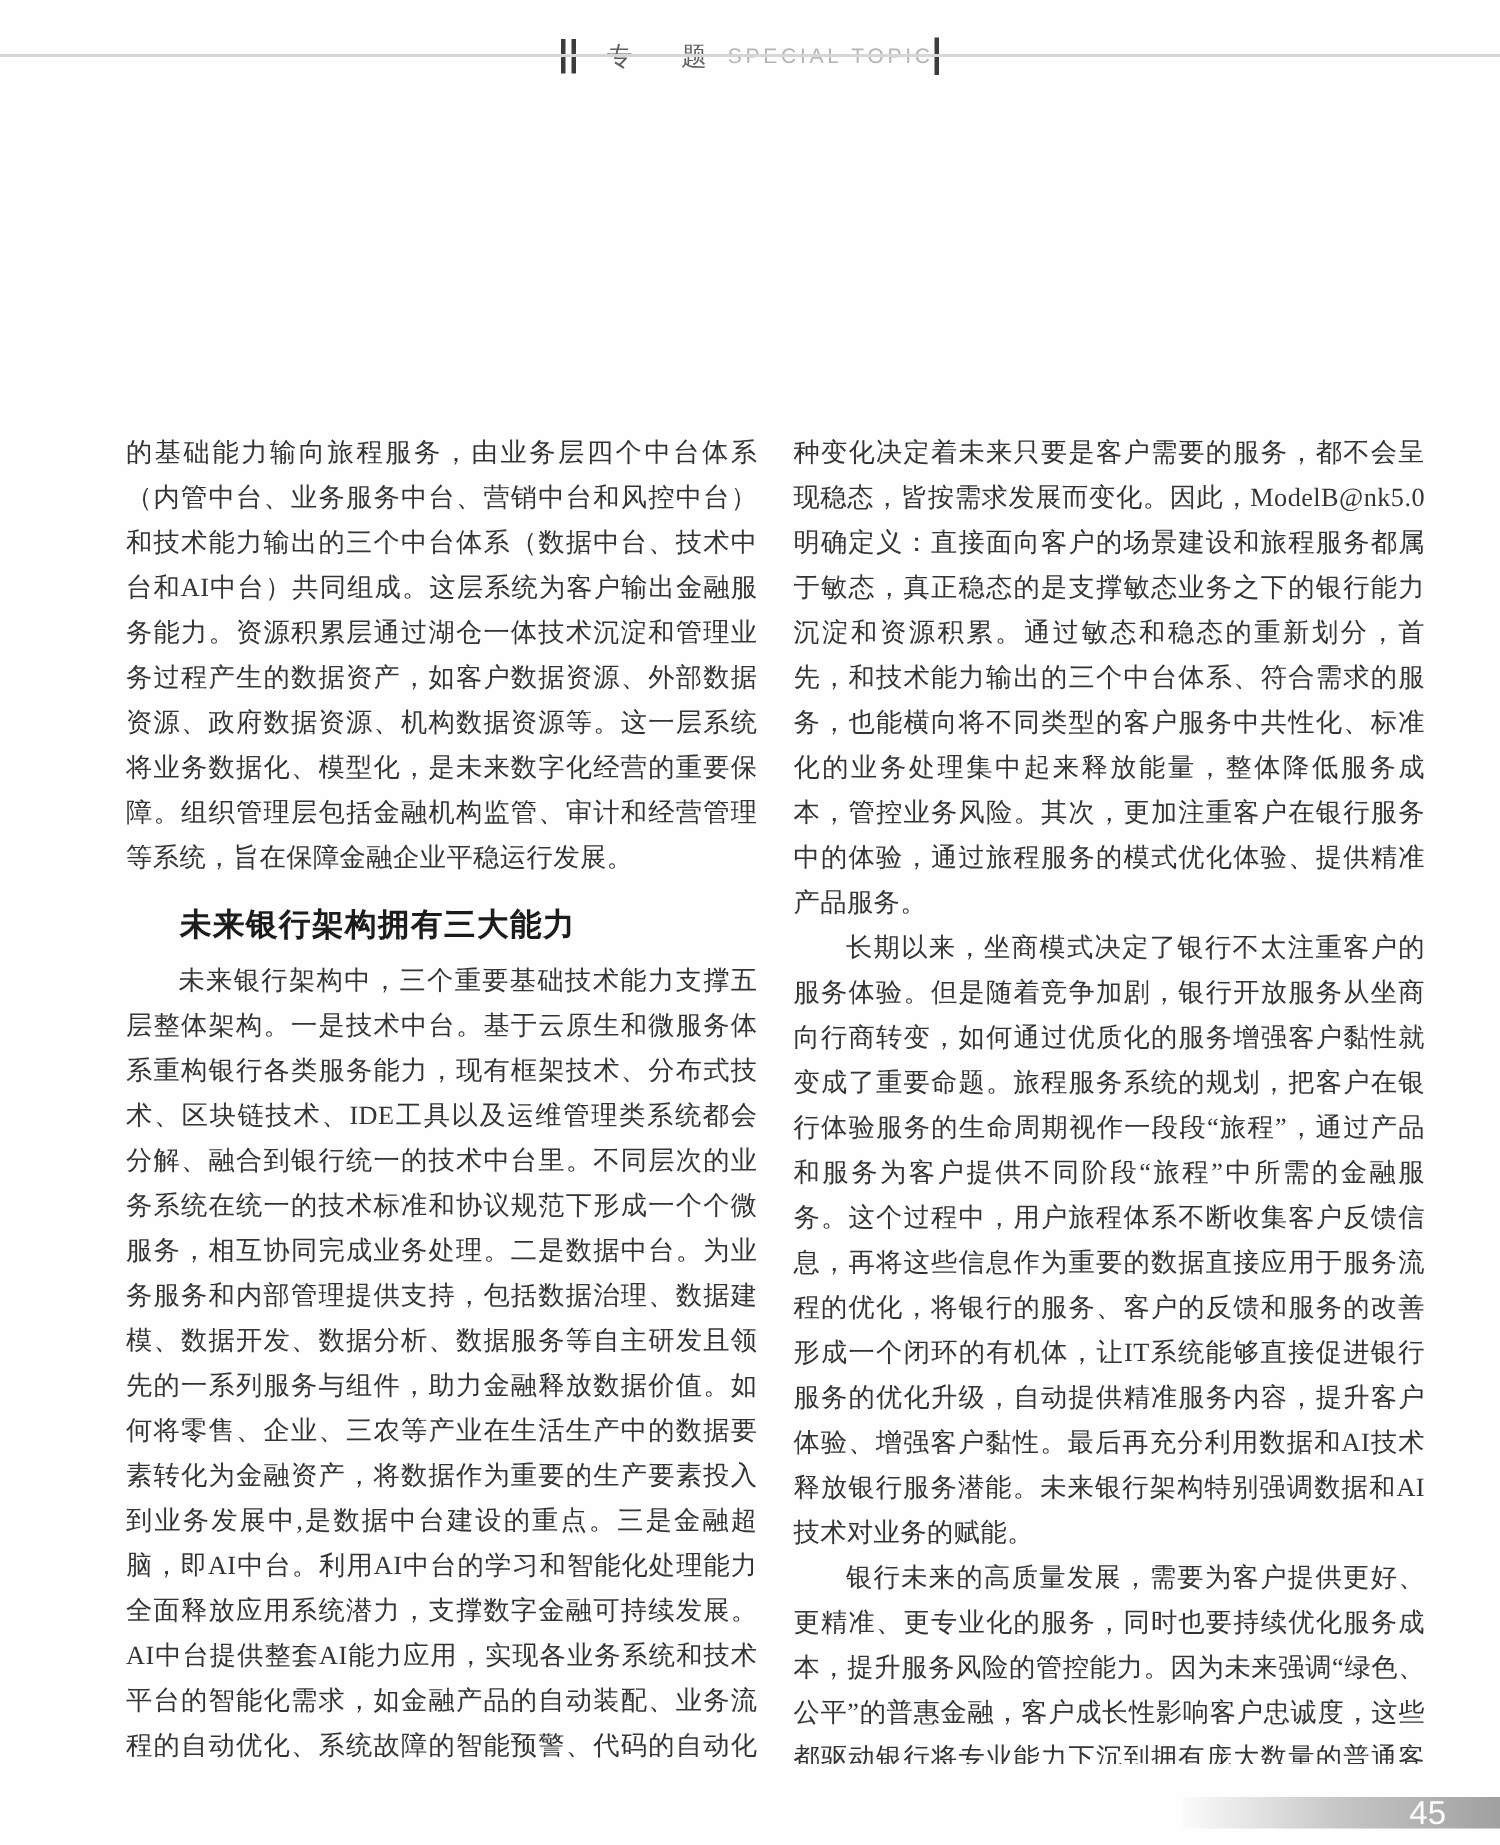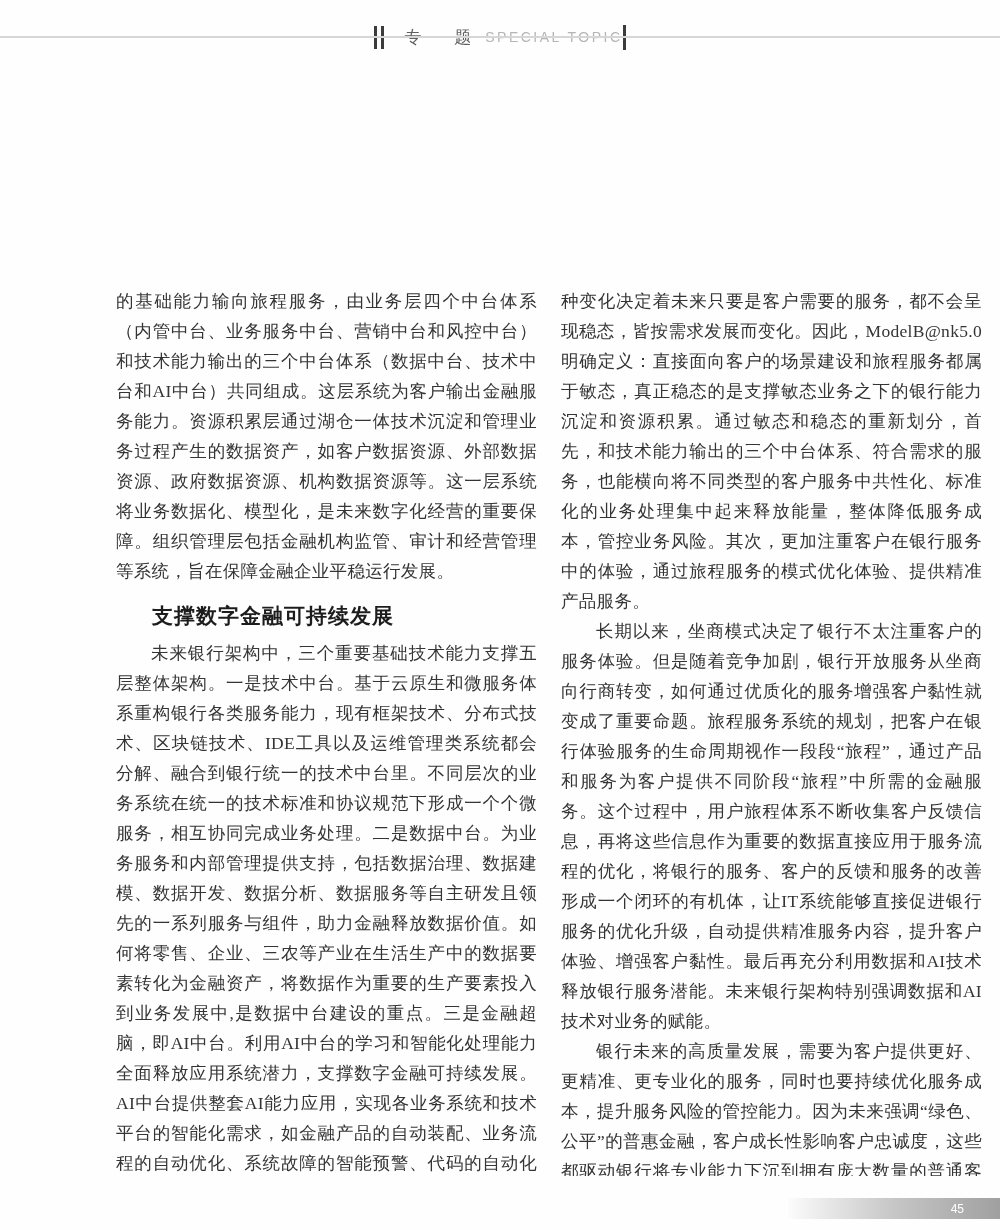--- a/index.html
+++ b/index.html
@@ -51,21 +51,21 @@
     position: absolute;
     top: 36px; left: 0;
     width: 100%; height: 2px;
     background: #d6d6d6;
   }
 
   
   .content {
     position: absolute;
     top: 286px;
-    left: 116px;
+    left: 84px;
     width: 866px;
     height: 890px;
     display: flex;
     gap: 24px;
     overflow: hidden;
   }
   .col { width: 422px; }
   .body-text {
     margin: 0;
     font-size: 17.5px;
@@ -95,21 +95,21 @@
     height: 21px;
     background: linear-gradient(to right, rgba(190,190,190,0.04) 0%, #c6c6c6 50%, #a0a0a0 100%);
     display: flex;
     align-items: center;
     justify-content: flex-end;
     box-sizing: border-box;
     padding-right: 36px;
   }
   .page-num {
     font-family: "Liberation Sans", "DejaVu Sans", sans-serif;
-    font-size: 12px;
+    font-size: 22px;
     color: #ffffff;
   }
 </style>
 </head>
 <body>
 
 <div class="page">
 
   <header class="topic-header">
     <span class="bar-double">
@@ -119,21 +119,21 @@
     <span class="topic-cn">专 题</span>
     <span class="topic-en">SPECIAL TOPIC</span>
     <span class="bar-single"></span>
   </header>
 
   <div class="header-rule"></div>
 
   <main class="content">
     <section class="col col-left">
       <p class="body-text no-indent">的基础能力输向旅程服务，由业务层四个中台体系（内管中台、业务服务中台、营销中台和风控中台）和技术能力输出的三个中台体系（数据中台、技术中台和AI中台）共同组成。这层系统为客户输出金融服务能力。资源积累层通过湖仓一体技术沉淀和管理业务过程产生的数据资产，如客户数据资源、外部数据资源、政府数据资源、机构数据资源等。这一层系统将业务数据化、模型化，是未来数字化经营的重要保障。组织管理层包括金融机构监管、审计和经营管理等系统，旨在保障金融企业平稳运行发展。</p>
-      <h2 class="section-heading">支撑数字金融可持续发展</h2>
+      <h2 class="section-heading">未来银行架构拥有三大能力</h2>
       <p class="body-text">未来银行架构中，三个重要基础技术能力支撑五层整体架构。一是技术中台。基于云原生和微服务体系重构银行各类服务能力，现有框架技术、分布式技术、区块链技术、IDE工具以及运维管理类系统都会分解、融合到银行统一的技术中台里。不同层次的业务系统在统一的技术标准和协议规范下形成一个个微服务，相互协同完成业务处理。二是数据中台。为业务服务和内部管理提供支持，包括数据治理、数据建模、数据开发、数据分析、数据服务等自主研发且领先的一系列服务与组件，助力金融释放数据价值。如何将零售、企业、三农等产业在生活生产中的数据要素转化为金融资产，将数据作为重要的生产要素投入到业务发展中,是数据中台建设的重点。三是金融超脑，即AI中台。利用AI中台的学习和智能化处理能力全面释放应用系统潜力，支撑数字金融可持续发展。AI中台提供整套AI能力应用，实现各业务系统和技术平台的智能化需求，如金融产品的自动装配、业务流程的自动优化、系统故障的智能预警、代码的自动化生成等，释放出强大的IT潜能。</p>
 
     </section>
 
     <section class="col col-right">
       <p class="body-text no-indent">种变化决定着未来只要是客户需要的服务，都不会呈现稳态，皆按需求发展而变化。因此，ModelB@nk5.0明确定义：直接面向客户的场景建设和旅程服务都属于敏态，真正稳态的是支撑敏态业务之下的银行能力沉淀和资源积累。通过敏态和稳态的重新划分，首先，和技术能力输出的三个中台体系、符合需求的服务，也能横向将不同类型的客户服务中共性化、标准化的业务处理集中起来释放能量，整体降低服务成本，管控业务风险。其次，更加注重客户在银行服务中的体验，通过旅程服务的模式优化体验、提供精准产品服务。</p>
       <p class="body-text">长期以来，坐商模式决定了银行不太注重客户的服务体验。但是随着竞争加剧，银行开放服务从坐商向行商转变，如何通过优质化的服务增强客户黏性就变成了重要命题。旅程服务系统的规划，把客户在银行体验服务的生命周期视作一段段“旅程”，通过产品和服务为客户提供不同阶段“旅程”中所需的金融服务。这个过程中，用户旅程体系不断收集客户反馈信息，再将这些信息作为重要的数据直接应用于服务流程的优化，将银行的服务、客户的反馈和服务的改善形成一个闭环的有机体，让IT系统能够直接促进银行服务的优化升级，自动提供精准服务内容，提升客户体验、增强客户黏性。最后再充分利用数据和AI技术释放银行服务潜能。未来银行架构特别强调数据和AI技术对业务的赋能。</p>
       <p class="body-text">银行未来的高质量发展，需要为客户提供更好、更精准、更专业化的服务，同时也要持续优化服务成本，提升服务风险的管控能力。因为未来强调“绿色、公平”的普惠金融，客户成长性影响客户忠诚度，这些都驱动银行将专业能力下沉到拥有庞大数量的普通客群上。而数据中台和AI中台可以更好地帮助银行将人的经验和能力转换为系统的经验和能力，以自动化、智能化的方式向客户提供专业、优质的综合化金融服务。</p>
 
     </section>

